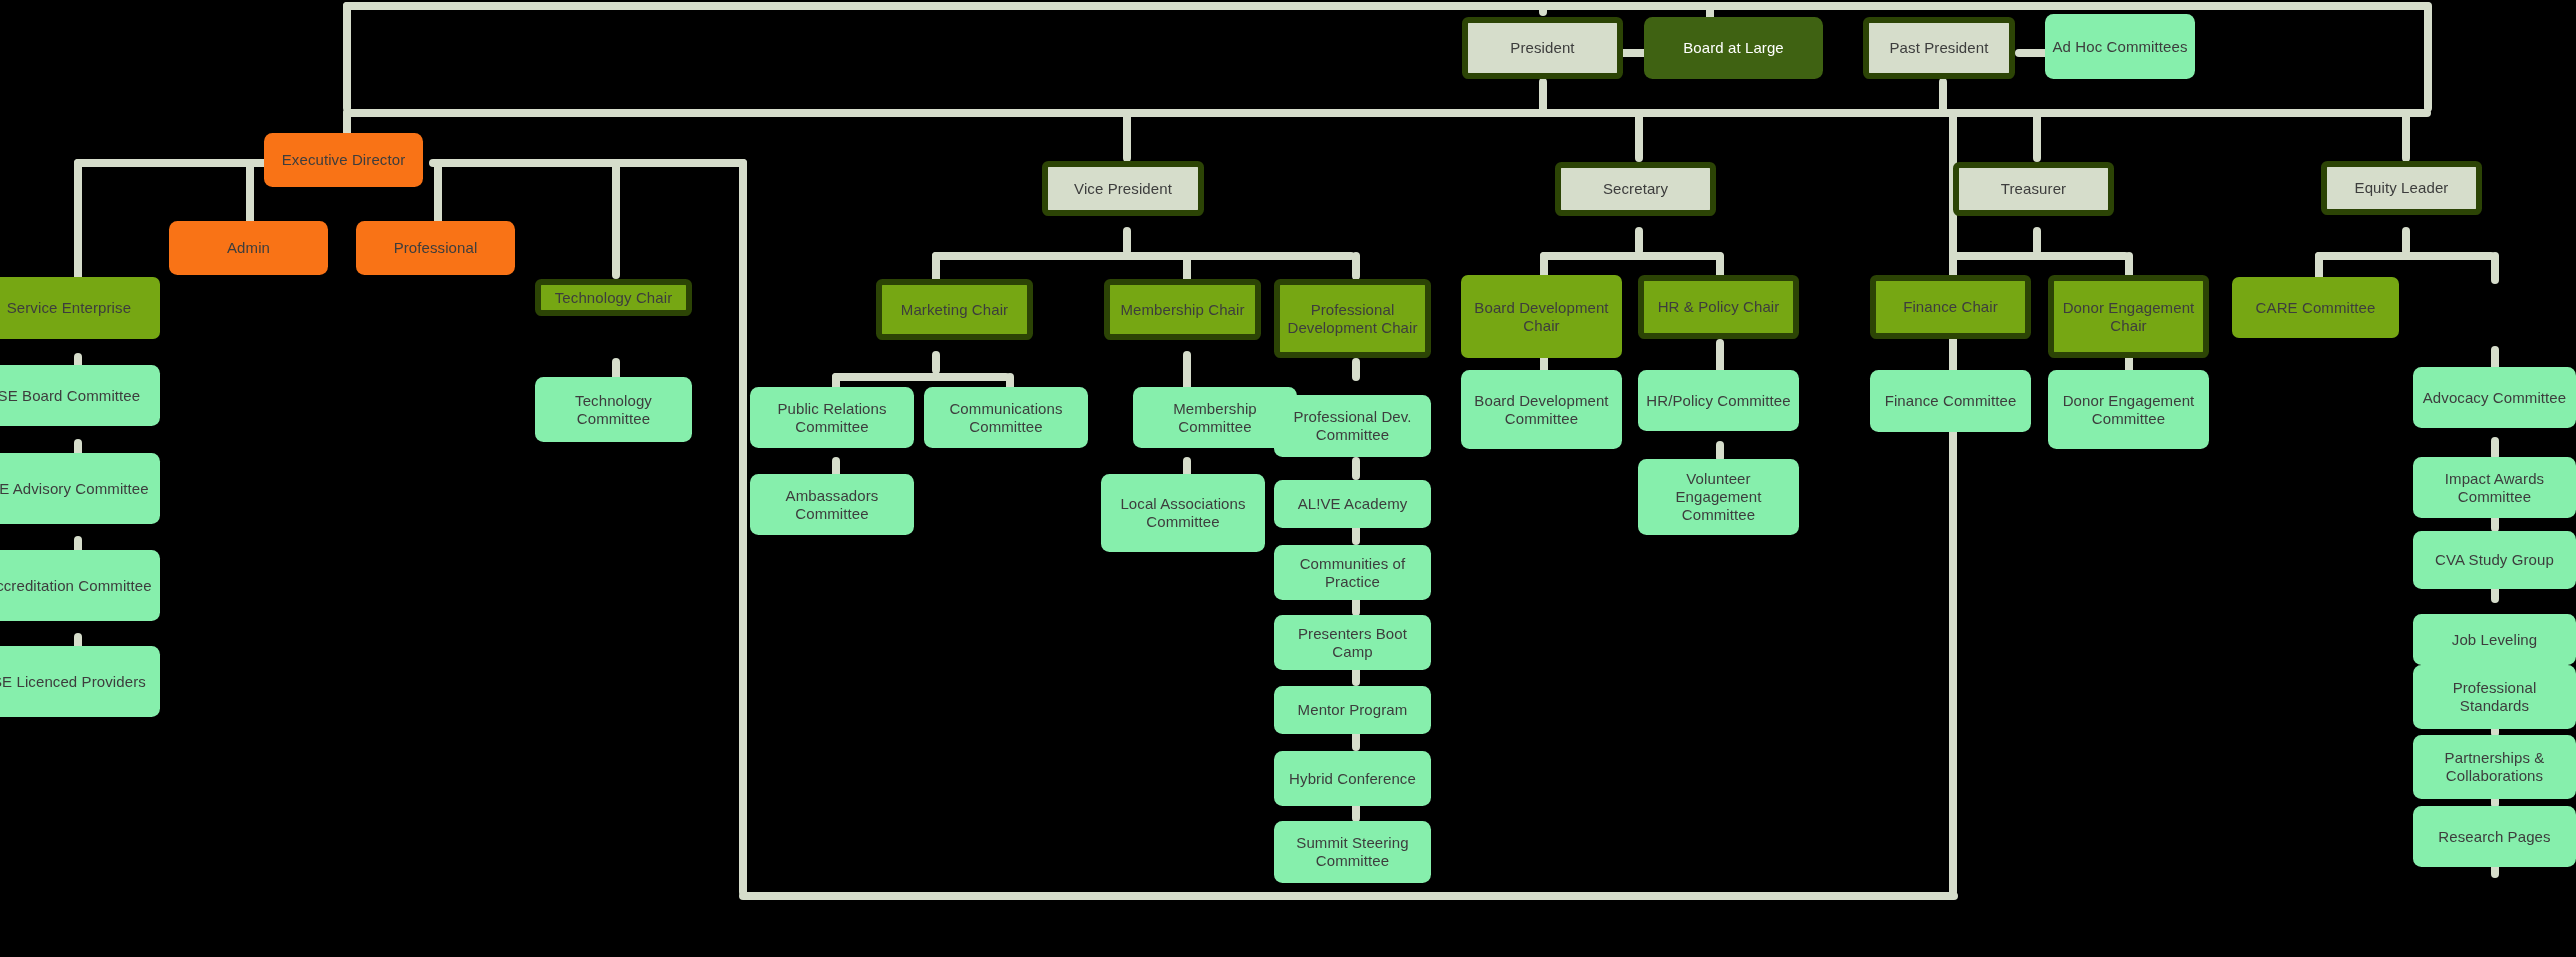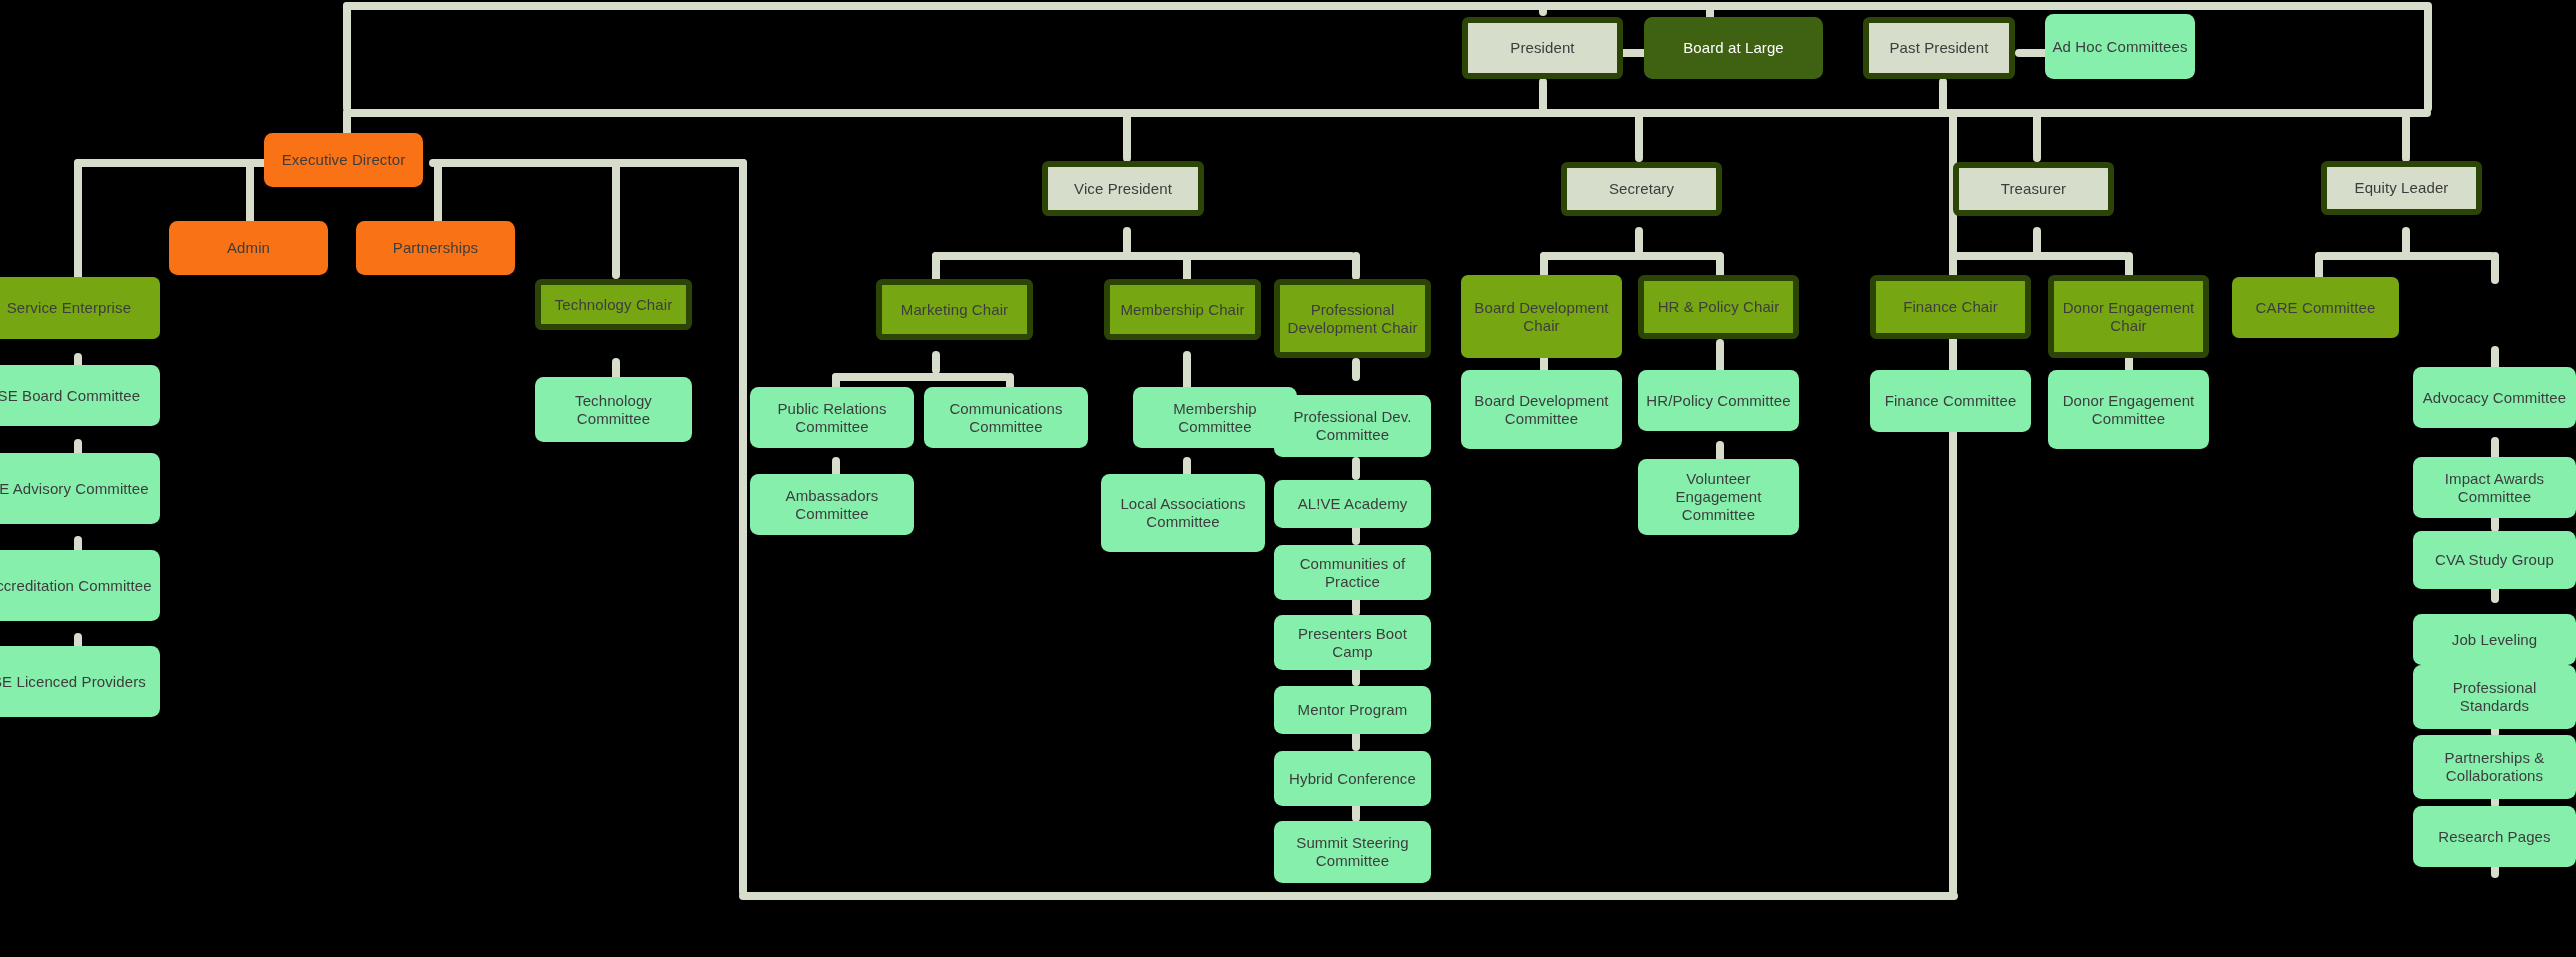--- a/index.html
+++ b/index.html
@@ -181,29 +181,29 @@
   <div class="ln v rc" style="left:2491px;top:785px;height:22.6px;"></div>
   <div class="ln v rc" style="left:2491px;top:855px;height:22.6px;"></div>
 
   <div class="node n-frame-pale" style="left:1462px;top:17px;width:161px;height:62px;">President</div>
   <div class="node n-dark" style="left:1644px;top:17px;width:179px;height:62px;">Board at Large</div>
   <div class="node n-frame-pale" style="left:1863px;top:17px;width:152px;height:62px;">Past President</div>
   <div class="node n-plain" style="left:2045px;top:14px;width:150px;height:65px;">Ad Hoc Committees</div>
 
   <div class="node n-orange" style="left:264px;top:133px;width:159px;height:54px;">Executive Director</div>
   <div class="node n-orange" style="left:169px;top:221px;width:159px;height:54px;">Admin</div>
-  <div class="node n-orange" style="left:356px;top:221px;width:159px;height:54px;">Partnerships</div>
+  <div class="node n-orange" style="left:356px;top:221px;width:159px;height:54px;">Professional</div>
 
   <div class="node n-olive" style="left:-22.6px;top:277px;width:183px;height:62px;">Service Enterprise</div>
   <div class="node n-plain" style="left:-22.6px;top:365px;width:183px;height:61px;">SE Board Committee</div>
   <div class="node n-plain" style="left:-22.6px;top:453px;width:183px;height:71px;">SE Advisory Committee</div>
   <div class="node n-plain" style="left:-22.6px;top:550px;width:183px;height:71px;">Accreditation Committee</div>
   <div class="node n-plain" style="left:-22.6px;top:646px;width:183px;height:71px;">SE Licenced Providers</div>
 
-  <div class="node n-frame-olive" style="left:535px;top:279px;width:157px;height:51px;">Technology Chair</div>
+  <div class="node n-frame-olive" style="left:535px;top:279px;width:157px;height:37px;">Technology Chair</div>
   <div class="node n-plain" style="left:535px;top:377px;width:157px;height:65px;">Technology Committee</div>
 
   <div class="node n-frame-pale" style="left:1042px;top:161px;width:162px;height:55px;">Vice President</div>
 
   <div class="node n-frame-olive" style="left:854px;top:279px;width:157px;height:61px;margin-left:22px;">Marketing Chair</div>
   <div class="node n-plain" style="left:750px;top:387px;width:164px;height:61px;">Public Relations Committee</div>
   <div class="node n-plain" style="left:750px;top:474px;width:164px;height:61px;">Ambassadors Committee</div>
   <div class="node n-plain" style="left:924px;top:387px;width:164px;height:61px;">Communications Committee</div>
 
   <div class="node n-frame-olive" style="left:1104px;top:279px;width:157px;height:61px;">Membership Chair</div>
@@ -212,21 +212,21 @@
 
   <div class="node n-frame-olive" style="left:1274px;top:279px;width:157px;height:79px;">Professional Development Chair</div>
   <div class="node n-plain" style="left:1274px;top:395px;width:157px;height:62px;">Professional Dev. Committee</div>
   <div class="node n-plain" style="left:1274px;top:480px;width:157px;height:48px;">AL!VE Academy</div>
   <div class="node n-plain" style="left:1274px;top:545px;width:157px;height:55px;">Communities of Practice</div>
   <div class="node n-plain" style="left:1274px;top:615px;width:157px;height:55px;">Presenters Boot Camp</div>
   <div class="node n-plain" style="left:1274px;top:686px;width:157px;height:48px;">Mentor Program</div>
   <div class="node n-plain" style="left:1274px;top:751px;width:157px;height:55px;">Hybrid Conference</div>
   <div class="node n-plain" style="left:1274px;top:821px;width:157px;height:62px;">Summit Steering Committee</div>
 
-  <div class="node n-frame-pale" style="left:1555px;top:162px;width:161px;height:54px;margin-left:6px;">Secretary</div>
+  <div class="node n-frame-pale" style="left:1555px;top:162px;width:161px;height:54px;">Secretary</div>
   <div class="node n-olive" style="left:1461px;top:275px;width:161px;height:83px;">Board Development Chair</div>
   <div class="node n-plain" style="left:1461px;top:370px;width:161px;height:79px;">Board Development Committee</div>
   <div class="node n-frame-olive" style="left:1638px;top:275px;width:161px;height:64px;">HR &amp; Policy Chair</div>
   <div class="node n-plain" style="left:1638px;top:370px;width:161px;height:61px;">HR/Policy Committee</div>
   <div class="node n-plain" style="left:1638px;top:459px;width:161px;height:76px;">Volunteer Engagement Committee</div>
 
   <div class="node n-frame-pale" style="left:1953px;top:162px;width:161px;height:54px;">Treasurer</div>
   <div class="node n-frame-olive" style="left:1870px;top:275px;width:161px;height:64px;">Finance Chair</div>
   <div class="node n-plain" style="left:1870px;top:370px;width:161px;height:62px;">Finance Committee</div>
   <div class="node n-frame-olive" style="left:2048px;top:275px;width:161px;height:83px;">Donor Engagement Chair</div>

